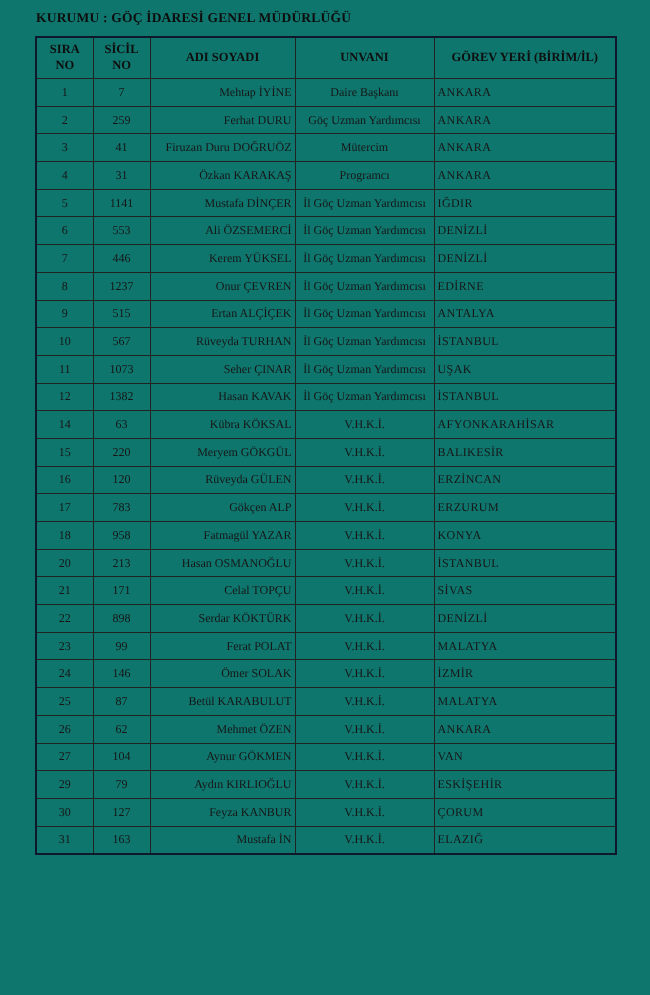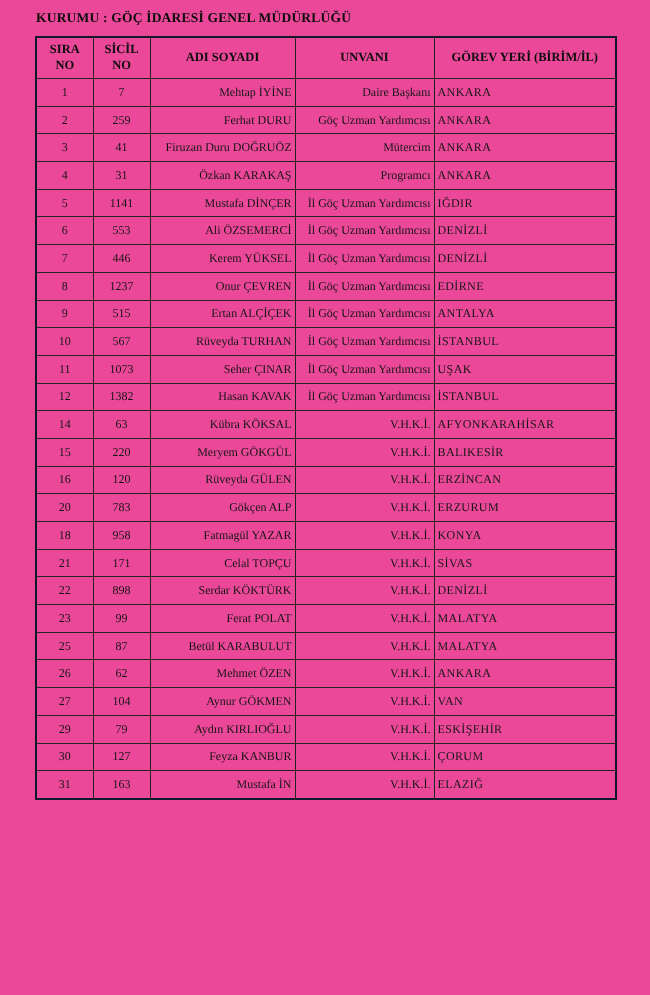--- a/index.html
+++ b/index.html
@@ -4,21 +4,21 @@
 <style>
   html, body {
     margin: 0;
     padding: 0;
     background: #ffffff;
   }
   .page {
     position: relative;
     width: 650px;
     height: 995px;
-    background: #ec4899;
+    background: #0f766e;
     font-family: "Liberation Serif", "DejaVu Serif", serif;
     color: #111111;
     overflow: hidden;
   }
   .doc-title {
     position: absolute;
     left: 36px;
     top: 10px;
     font-size: 13.5px;
     font-weight: bold;
@@ -55,21 +55,21 @@
     font-size: 12px;
     color: #161616;
   }
   col.c-sira  { width: 57px; }
   col.c-sicil { width: 57px; }
   col.c-adi   { width: 145px; }
   col.c-unvan { width: 139px; }
   col.c-gorev { width: 182px; }
   td.c-sira, td.c-sicil { text-align: center; }
   td.c-adi   { text-align: right; padding-left: 5px; }
-  td.c-unvan { text-align: right; padding-left: 5px; font-size: 11.5px; }
+  td.c-unvan { text-align: center; padding-left: 5px; font-size: 11.5px; }
   td.c-gorev { text-align: left; padding-left: 10px; letter-spacing: 0.4px; }
   
   .page * { text-rendering: geometricPrecision; }
 </style>
 </head>
 <body>
 
 <div class="page">
   <div class="doc-title">KURUMU : GÖÇ İDARESİ GENEL MÜDÜRLÜĞÜ</div>
 
@@ -206,36 +206,43 @@
 
   <tr>
     <td class="c-sira">16</td>
     <td class="c-sicil">120</td>
     <td class="c-adi">Rüveyda GÜLEN</td>
     <td class="c-unvan">V.H.K.İ.</td>
     <td class="c-gorev">ERZİNCAN</td>
   </tr>
 
   <tr>
-    <td class="c-sira">20</td>
+    <td class="c-sira">17</td>
     <td class="c-sicil">783</td>
     <td class="c-adi">Gökçen ALP</td>
     <td class="c-unvan">V.H.K.İ.</td>
     <td class="c-gorev">ERZURUM</td>
   </tr>
 
   <tr>
     <td class="c-sira">18</td>
     <td class="c-sicil">958</td>
     <td class="c-adi">Fatmagül YAZAR</td>
     <td class="c-unvan">V.H.K.İ.</td>
     <td class="c-gorev">KONYA</td>
   </tr>
 
 
+  <tr>
+    <td class="c-sira">20</td>
+    <td class="c-sicil">213</td>
+    <td class="c-adi">Hasan OSMANOĞLU</td>
+    <td class="c-unvan">V.H.K.İ.</td>
+    <td class="c-gorev">İSTANBUL</td>
+  </tr>
 
   <tr>
     <td class="c-sira">21</td>
     <td class="c-sicil">171</td>
     <td class="c-adi">Celal TOPÇU</td>
     <td class="c-unvan">V.H.K.İ.</td>
     <td class="c-gorev">SİVAS</td>
   </tr>
 
   <tr>
@@ -247,20 +254,27 @@
   </tr>
 
   <tr>
     <td class="c-sira">23</td>
     <td class="c-sicil">99</td>
     <td class="c-adi">Ferat POLAT</td>
     <td class="c-unvan">V.H.K.İ.</td>
     <td class="c-gorev">MALATYA</td>
   </tr>
 
+  <tr>
+    <td class="c-sira">24</td>
+    <td class="c-sicil">146</td>
+    <td class="c-adi">Ömer SOLAK</td>
+    <td class="c-unvan">V.H.K.İ.</td>
+    <td class="c-gorev">İZMİR</td>
+  </tr>
 
   <tr>
     <td class="c-sira">25</td>
     <td class="c-sicil">87</td>
     <td class="c-adi">Betül KARABULUT</td>
     <td class="c-unvan">V.H.K.İ.</td>
     <td class="c-gorev">MALATYA</td>
   </tr>
 
   <tr>

